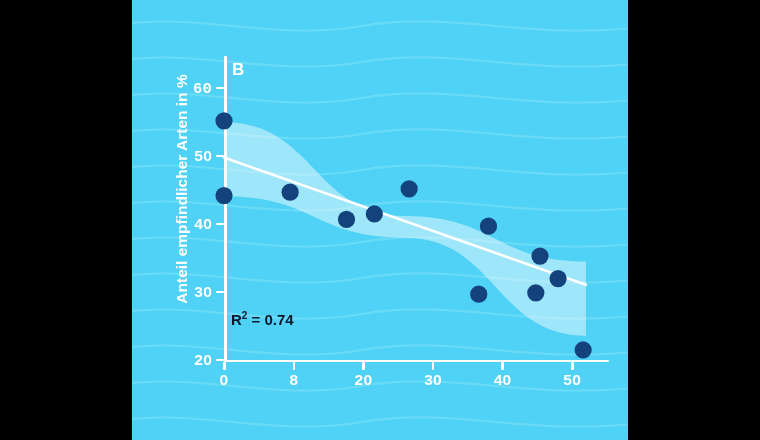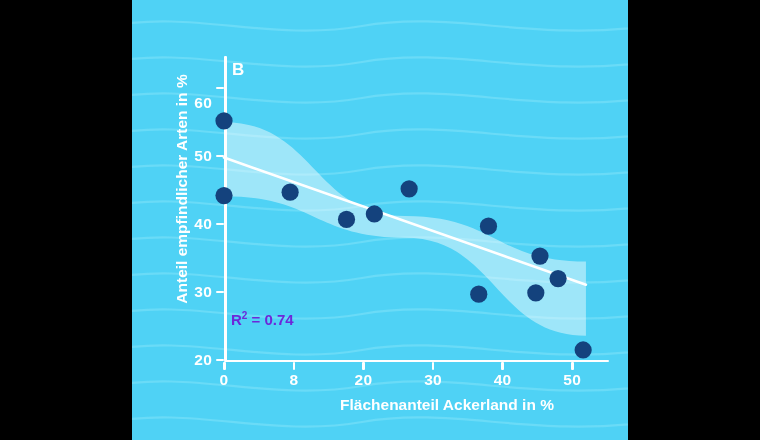--- a/index.html
+++ b/index.html
@@ -130,21 +130,21 @@
     top: 60px;
     color: #FFFFFF;
     font-size: 17px;
     font-weight: bold;
   }
   
   #r2-annotation {
     position: absolute;
     left: 99px;
     top: 310px;
-    color: #6d28d9;
+    color: #0f172a;
     font-size: 15px;
     font-weight: bold;
     white-space: nowrap;
   }
   #r2-annotation sup {
     font-size: 10px;
     vertical-align: super;
   }
   
   #chart-svg {
@@ -196,21 +196,21 @@
 
       <div class="axis-line" id="y-axis"></div>
       <div class="axis-line" id="x-axis"></div>
 
       <div class="tick tick-y" style="top:86.8px;"></div>
       <div class="tick tick-y" style="top:154.8px;"></div>
       <div class="tick tick-y" style="top:222.8px;"></div>
       <div class="tick tick-y" style="top:290.8px;"></div>
       <div class="tick tick-y" style="top:358.8px;"></div>
 
-      <div class="tick-label tick-label-y" style="top:94px;">60</div>
+      <div class="tick-label tick-label-y" style="top:80px;font-family:Liberation Mono, monospace;">60</div>
       <div class="tick-label tick-label-y" style="top:147px;">50</div>
       <div class="tick-label tick-label-y" style="top:215px;">40</div>
       <div class="tick-label tick-label-y" style="top:283px;">30</div>
       <div class="tick-label tick-label-y" style="top:351px;">20</div>
 
       <div class="tick tick-x" style="left:91px;"></div>
       <div class="tick tick-x" style="left:160.6px;"></div>
       <div class="tick tick-x" style="left:230.2px;"></div>
       <div class="tick tick-x" style="left:299.8px;"></div>
       <div class="tick tick-x" style="left:369.4px;"></div>
@@ -240,17 +240,16 @@
         <circle class="dot" cx="403.81" cy="292.84" r="8.6"></circle>
         <circle class="dot" cx="407.98" cy="256.12" r="8.6"></circle>
         <circle class="dot" cx="426.08" cy="278.56" r="8.6"></circle>
         <circle class="dot" cx="451.14" cy="349.96" r="8.6"></circle>
       </svg>
 
       <div id="panel-letter">B</div>
       <div id="r2-annotation">R<sup>2</sup> = 0.74</div>
 
       <div id="y-title">Anteil empfindlicher Arten in %</div>
-      <div id="x-title">Flächenanteil Ackerland in %</div>
 
     </div>
   </div>
 </div>
 
 </body></html>

